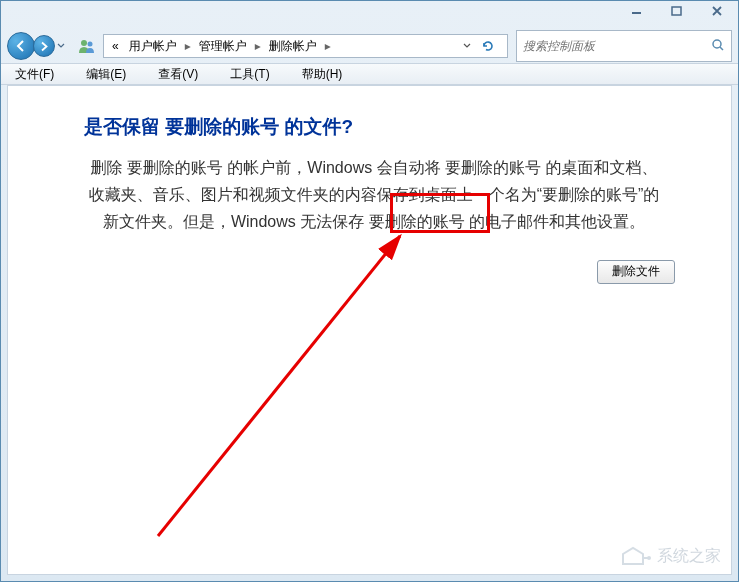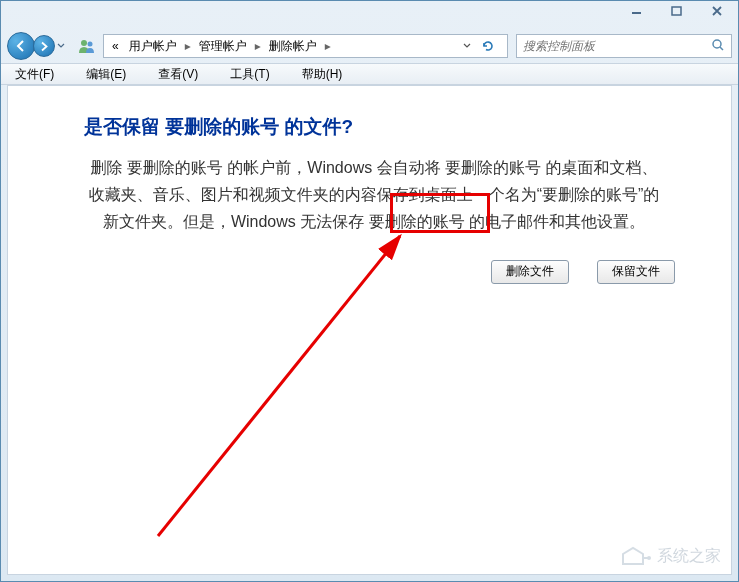--- a/index.html
+++ b/index.html
@@ -114,21 +114,21 @@
       width: 22px;
       height: 20px;
       display: flex;
       align-items: center;
       justify-content: center;
       color: #2a7ab8;
       cursor: pointer;
     }
     .searchbox {
       width: 216px;
-      height: 24px;
+      height: 32px;
       background: #fff;
       border: 1px solid #a8b8c8;
       display: flex;
       align-items: center;
       padding: 0 6px;
       margin-left: 4px;
     }
     .searchbox input {
       flex: 1;
       border: none;
@@ -306,21 +306,20 @@
     <span class="menu-item">工具(T)</span>
     <span class="menu-item">帮助(H)</span>
   </div>
 
   <div class="content-wrap">
     <h2 class="heading">是否保留 要删除的账号 的文件?</h2>
     <p class="bodytext">删除 要删除的账号 的帐户前，Windows 会自动将 要删除的账号 的桌面和文档、收藏夹、音乐、图片和视频文件夹的内容保存到桌面上一个名为“要删除的账号”的新文件夹。但是，Windows 无法保存 要删除的账号 的电子邮件和其他设置。</p>
 
     <div class="btn-row">
       <button class="dlg-btn">删除文件</button>
-      <button class="dlg-btn">保留文件</button>
     </div>
 
     <div class="highlight-box" style="left:382px; top:107px; width:100px; height:40px;"></div>
 
     <svg class="arrow-svg" style="left:130px; top:140px; width:280px; height:320px;">
       <defs>
         <marker id="ah" markerWidth="10" markerHeight="10" refX="8" refY="3" orient="auto">
           <path d="M0 0 L9 3 L0 6 Z" fill="#e60000"></path>
         </marker>
       </defs>

